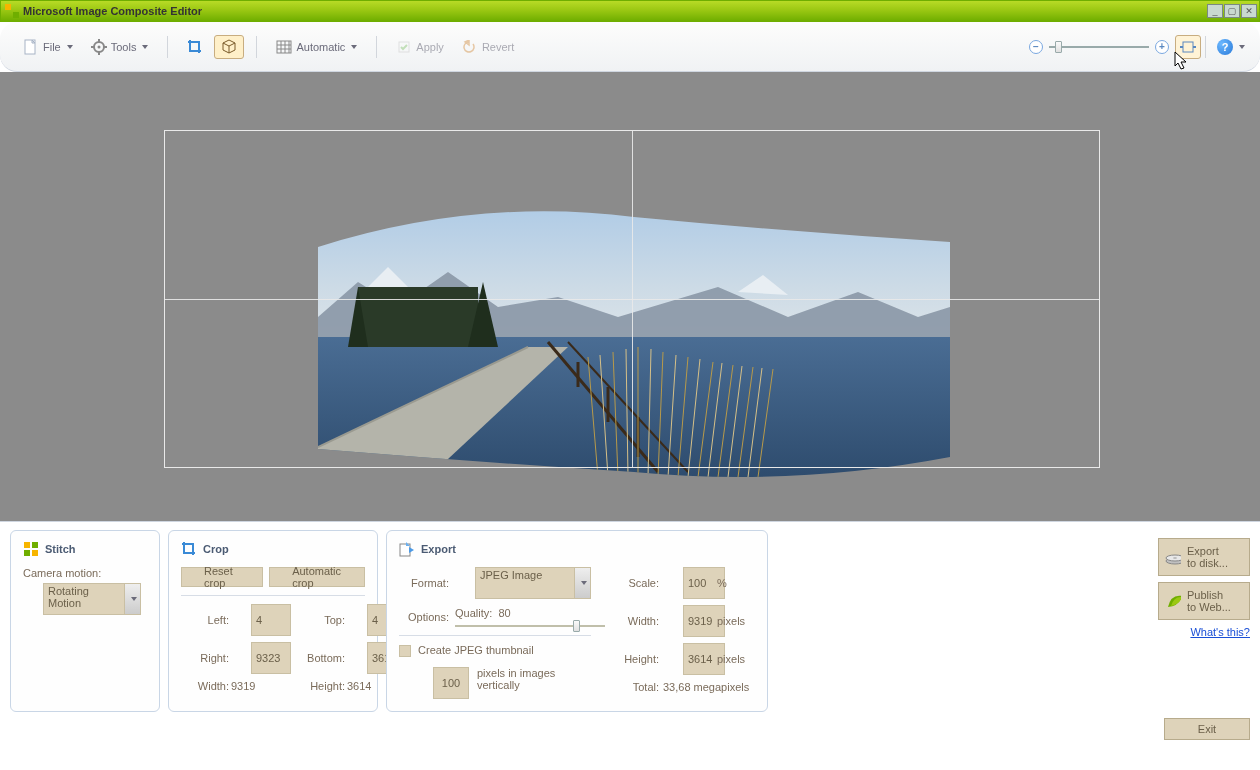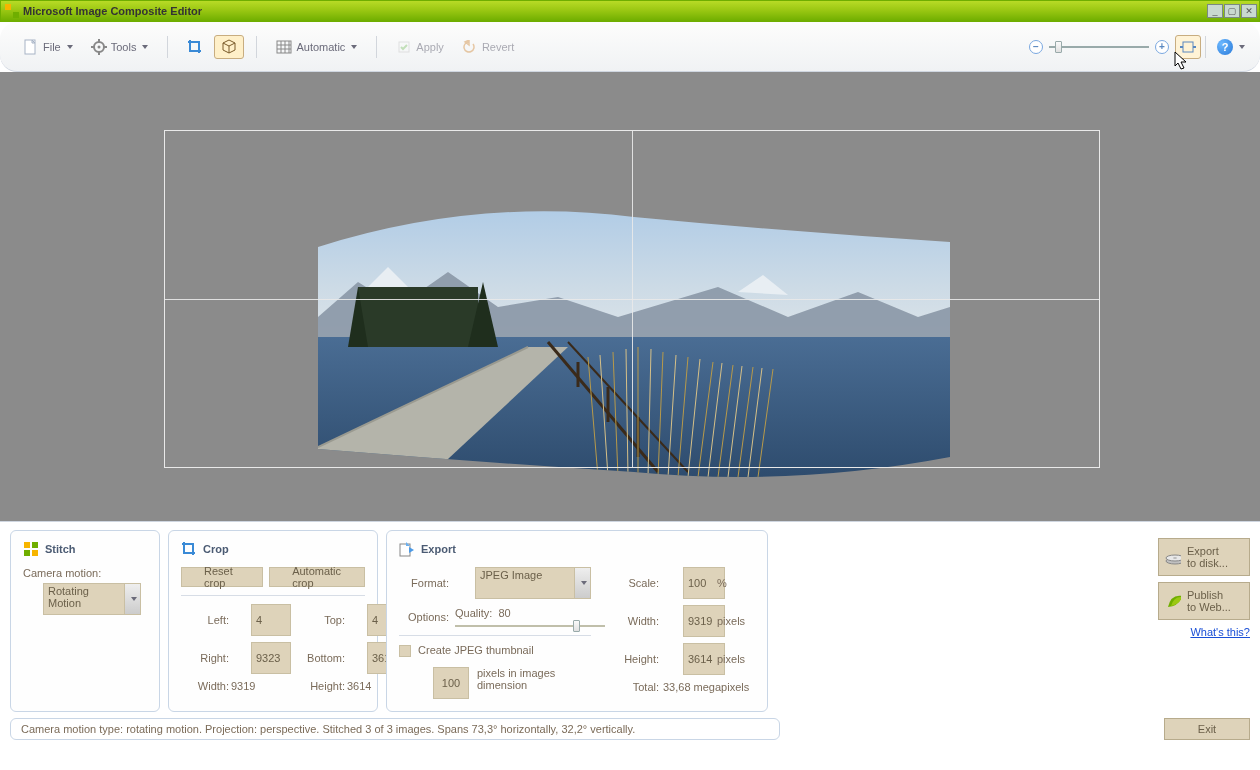--- a/index.html
+++ b/index.html
@@ -391,21 +391,21 @@
         </div>
         <div class="hr"></div>
         <div>
           <span class="checkbox"></span>
           <span style="color:#7a6b5a">Create JPEG thumbnail</span>
         </div>
         <div style="margin-top:10px; display:flex; gap:8px; align-items:flex-start; padding-left:14px;">
           <input class="field" style="width: 36px; text-align: center;" value="100">
           <div style="color:#7a6b5a">
             <div>pixels in images</div>
-            <div>dimension</div>
+            <div>vertically</div>
           </div>
         </div>
       </div>
 
       <div>
         <div class="grid-scale">
           <span class="lbl">Scale:</span>
           <input class="field" style="width: 42px;" value="100">
           <span style="color:#7a6b5a">%</span>
 
@@ -448,17 +448,16 @@
       <div class="txt">
         <div>Publish</div>
         <div>to Web...</div>
       </div>
     </div>
     <span class="link">What's this?</span>
   </div>
 </div>
 
 <div class="status-row">
-  <div class="status-box">Camera motion type: rotating motion. Projection: perspective. Stitched 3 of 3 images. Spans 73,3° horizontally, 32,2° vertically.</div>
   <div class="exit-btn">
       <span>Exit</span>
     </div>
 </div>
 
 </body></html>

